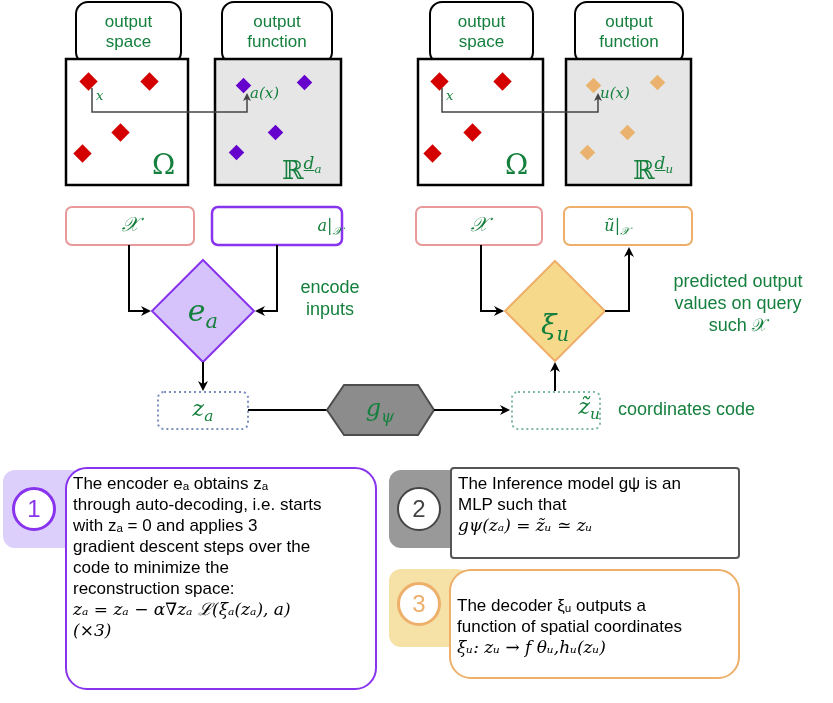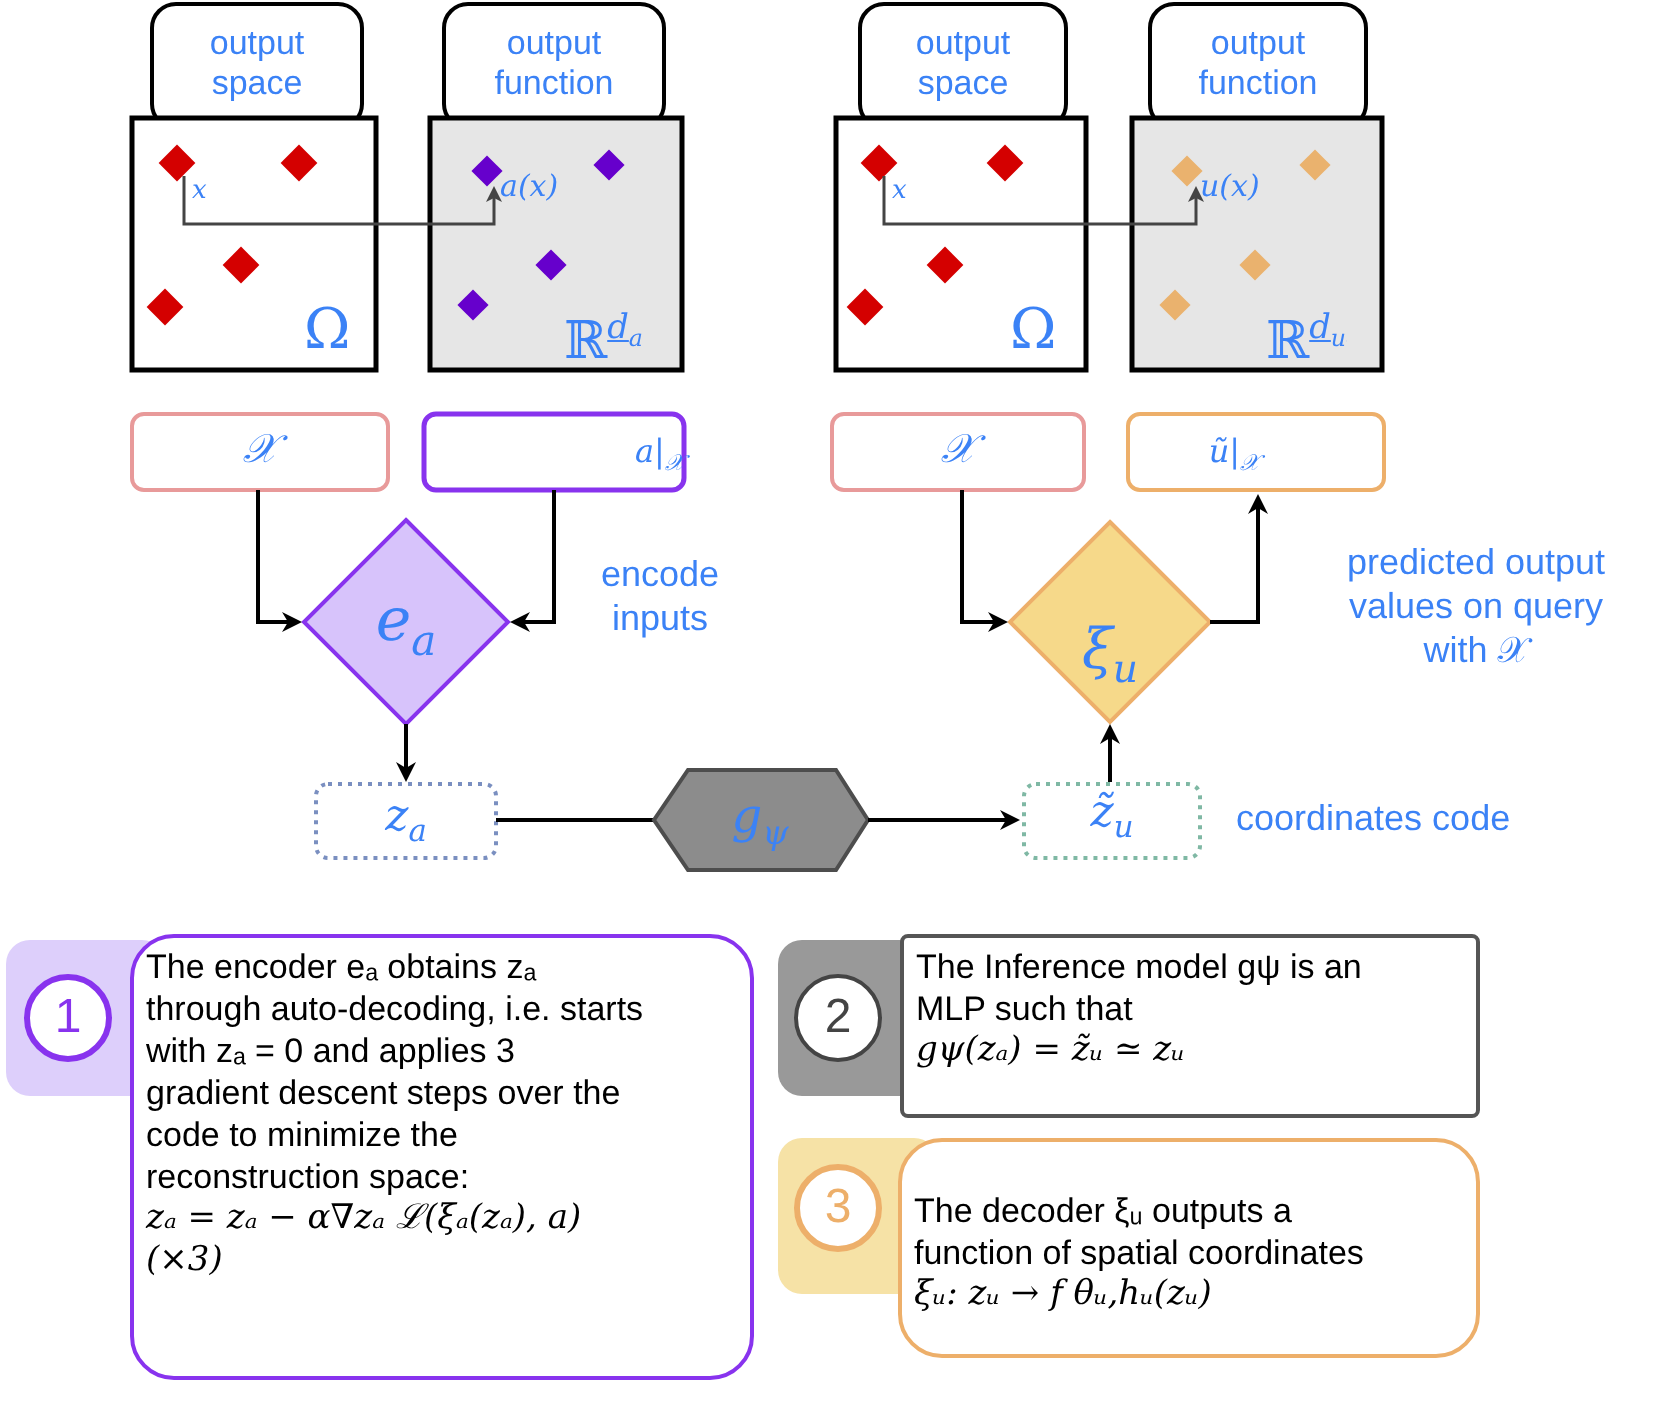--- a/index.html
+++ b/index.html
@@ -1,19 +1,19 @@
 <!DOCTYPE html>
 <html><head>
 <meta charset="utf-8">
 <style>
   html, body { margin:0; padding:0; background:#ffffff; }
   body { width:833px; height:703px; position:relative; overflow:hidden;
          font-family:"Liberation Sans", sans-serif; color:#000; }
   svg.diagram { position:absolute; left:0; top:0; }
-  .lbl { position:absolute; text-align:center; font-family:"Liberation Sans", sans-serif; font-size:17px; line-height:20px; color:#3b82f6; }
+  .lbl { position:absolute; text-align:center; font-family:"Liberation Sans", sans-serif; font-size:17px; line-height:20px; color:#15803d; }
   .math { font-family:"DejaVu Serif", serif; font-style:italic; }
   .mathbig { font-family:"DejaVu Serif", serif; }
   .sub { font-size:0.7em; vertical-align:-0.35em; font-style:italic; font-family:"DejaVu Serif", serif; }
   .sup { font-size:0.65em; vertical-align:0.6em; font-style:italic; font-family:"DejaVu Serif", serif;text-decoration:underline; }
   .card { position:absolute; box-sizing:border-box; background:#fff; border-radius:22px; font-size:17px; line-height:21px; padding:4px 6px; }
   .card p { margin:0; }
   .badge-bg { position:absolute; border-radius:12px; }
   .badge { position:absolute; width:44px; height:44px; box-sizing:border-box; border-radius:50%; background:#fff; display:flex; align-items:center; justify-content:center; font-size:24px; }
 </style>
 </head>
@@ -127,30 +127,30 @@
 <span class="lbl math" style="left:66px;top:214px;width:128px;font-size:20px;">𝒳</span>
 <span class="lbl math" style="left:212px;top:216px;width:130px;font-size:16px;text-align:right;"><span>a|</span><span class="sub">𝒳</span></span>
 <span class="lbl math" style="left:416px;top:214px;width:126px;font-size:20px;">𝒳</span>
 <span class="lbl math" style="left:564px;top:216px;width:106px;font-size:16px;"><span>ũ|</span><span class="sub">𝒳</span></span>
 
 <span class="lbl math" style="left:163px;top:296px;width:80px;font-size:30px;line-height:30px;"><span>e</span><span class="sub">a</span></span>
 <span class="lbl math" style="left:515px;top:296px;width:80px;font-size:28px;line-height:30px;margin-top:14px;"><span>ξ</span><span class="sub">u</span></span>
 
 <span class="lbl math" style="left:158px;top:398px;width:90px;font-size:22px;line-height:22px;"><span>z</span><span class="sub">a</span></span>
 <span class="lbl math" style="left:340px;top:396px;width:80px;font-size:24px;line-height:24px;"><span>g</span><span class="sub">ψ</span></span>
-<span class="lbl math" style="left:512px;top:396px;width:88px;font-size:22px;line-height:22px;"><span>z̃</span><span class="sub">u</span></span>
+<span class="lbl math" style="left:512px;top:396px;width:88px;font-size:22px;line-height:22px;text-align:right;"><span>z̃</span><span class="sub">u</span></span>
 
 <div class="lbl" style="left:290px;top:276px;width:80px;font-size:18px;line-height:22px;">
   <div>encode</div>
   <div>inputs</div>
 </div>
 <div class="lbl" style="left:648px;top:270px;width:180px;font-size:18px;line-height:22px;">
   <div>predicted output</div>
   <div>values on query</div>
-  <div>with 𝒳</div>
+  <div>such 𝒳</div>
 </div>
 <div class="lbl" style="left:618px;top:399px;font-size:18px;text-align:left;">coordinates code</div>
 
 <div class="badge-bg" style="left:3px;top:470px;width:80px;height:78px;background:#ddcffb;"></div>
 <div class="badge" style="left:12px;top:487px;border:3px solid #8833ee;color:#8833ee;">1</div>
 <div class="card" style="left:65px;top:467px;width:312px;height:223px;border:2.5px solid #8833ee;">
   <p>The encoder eₐ obtains zₐ</p>
   <p>through auto-decoding, i.e. starts</p>
   <p>with zₐ = 0 and applies 3</p>
   <p>gradient descent steps over the</p>

